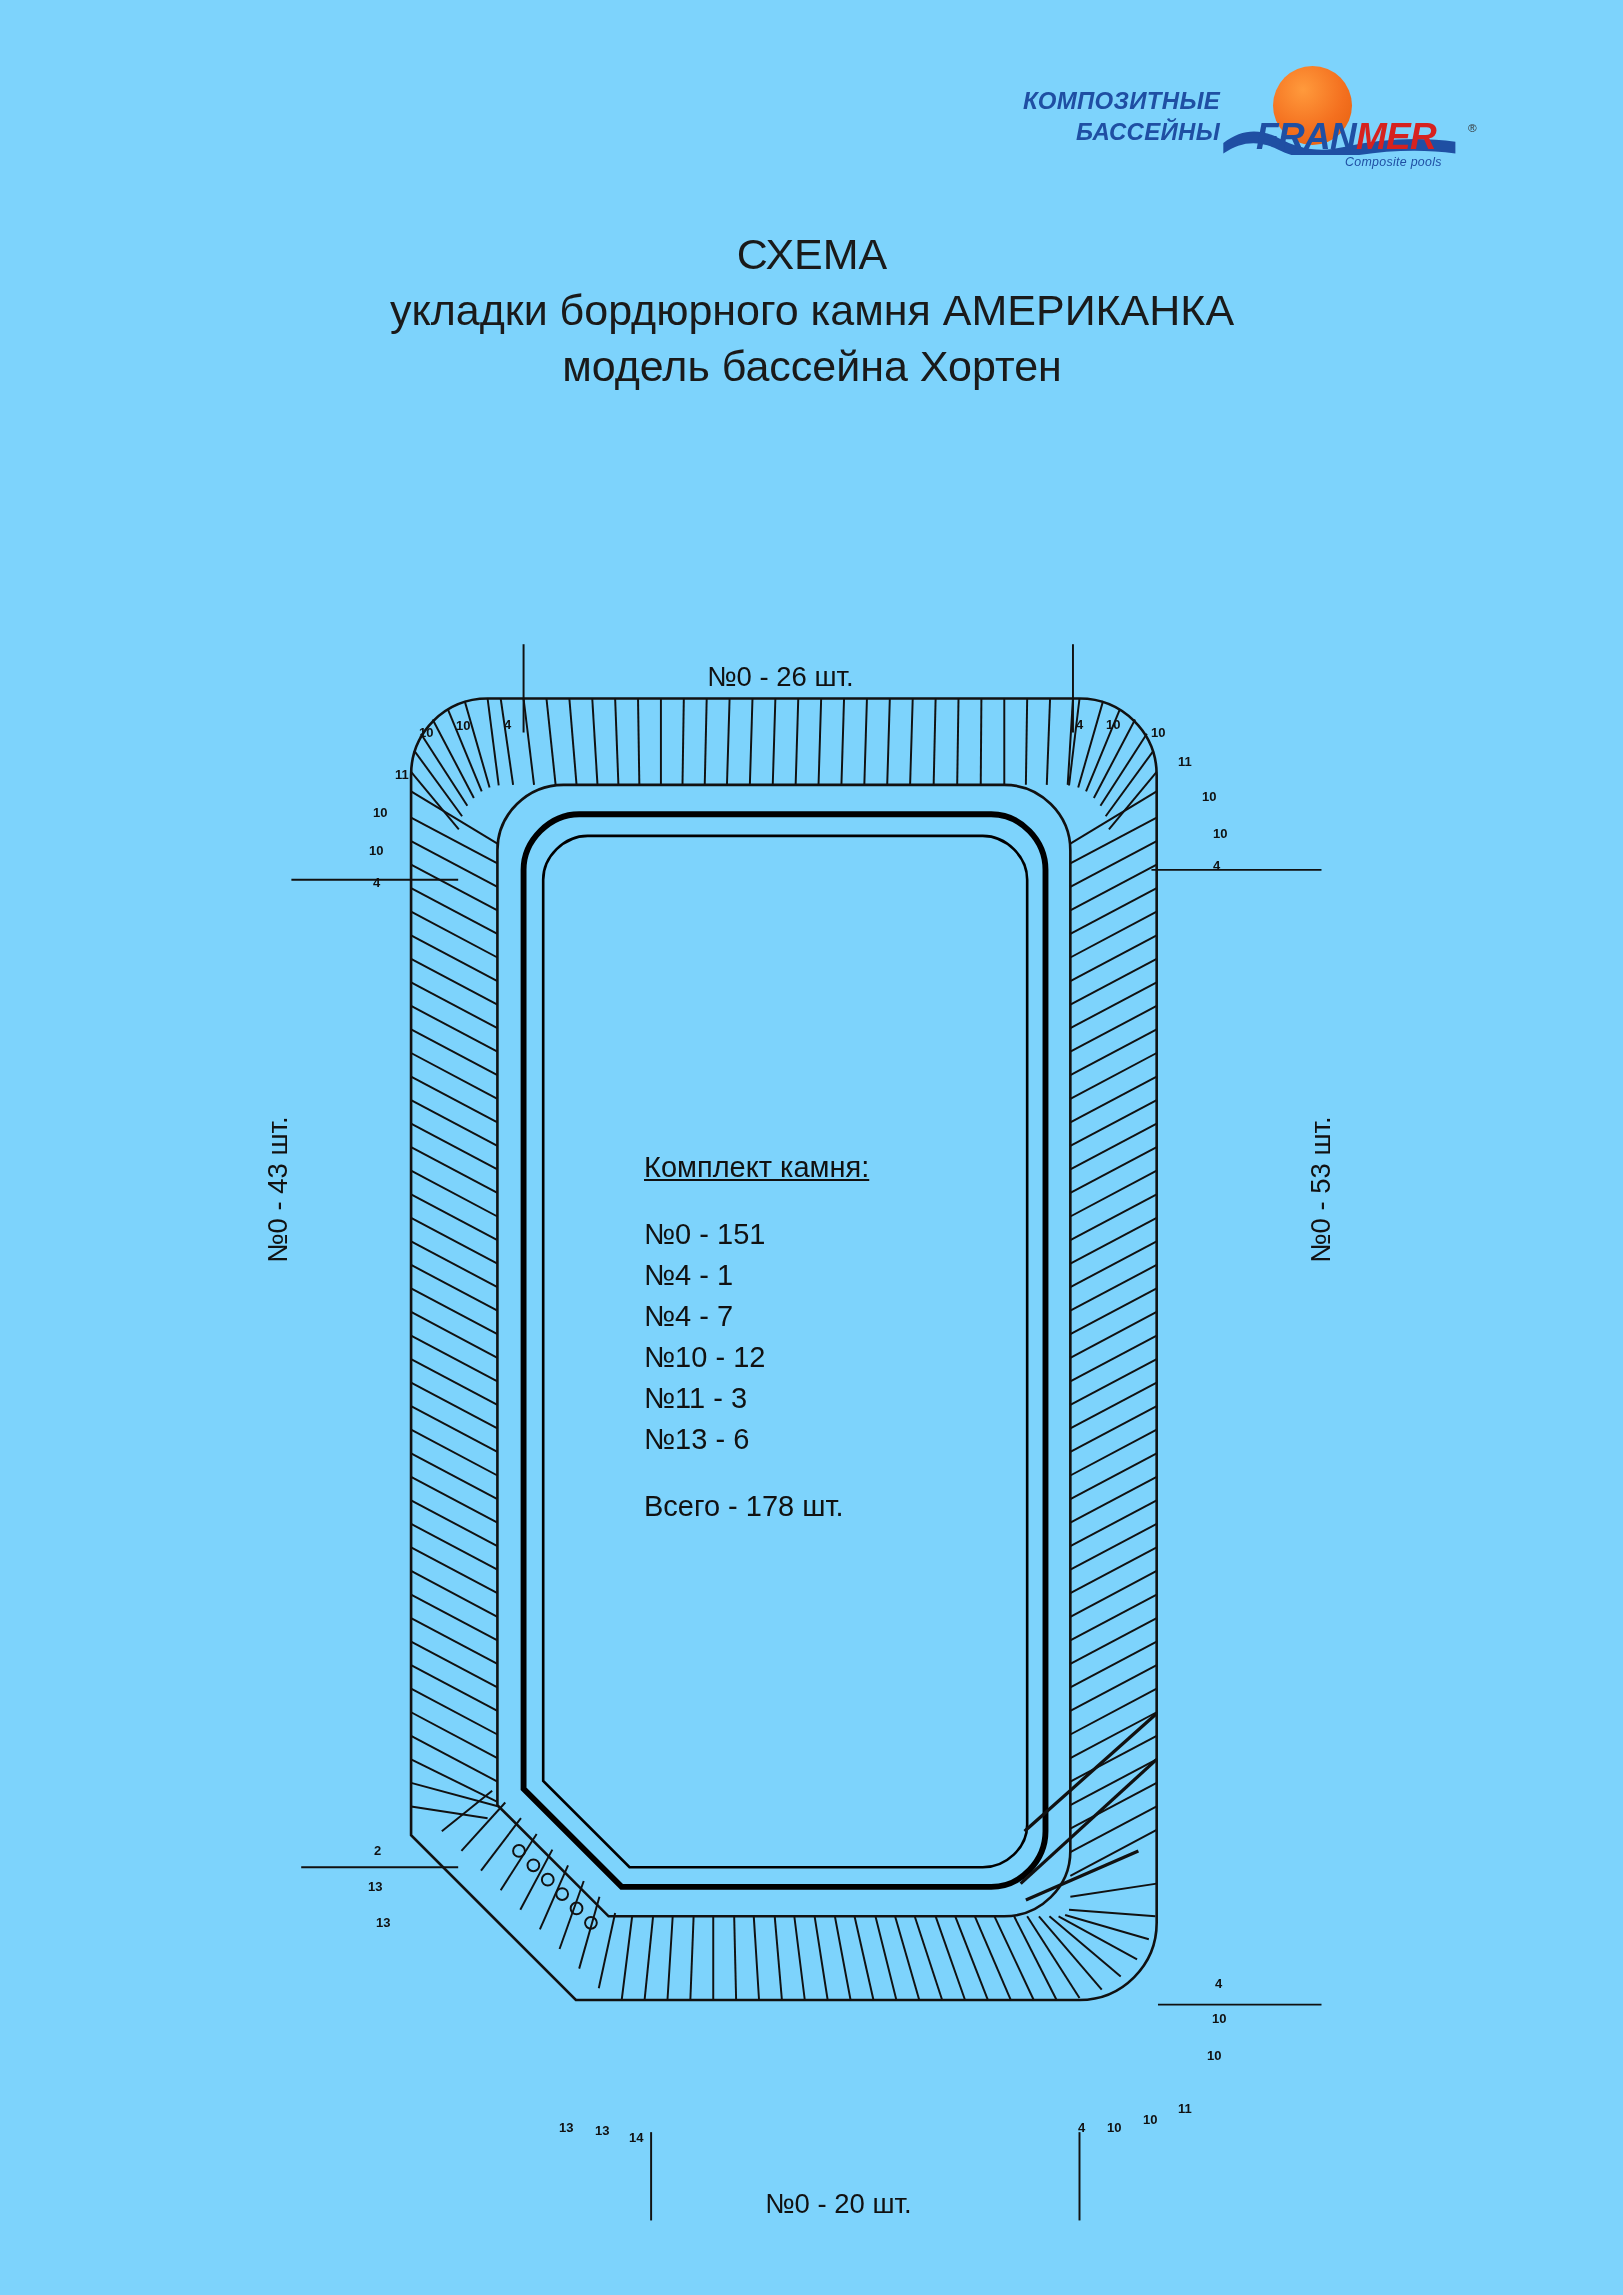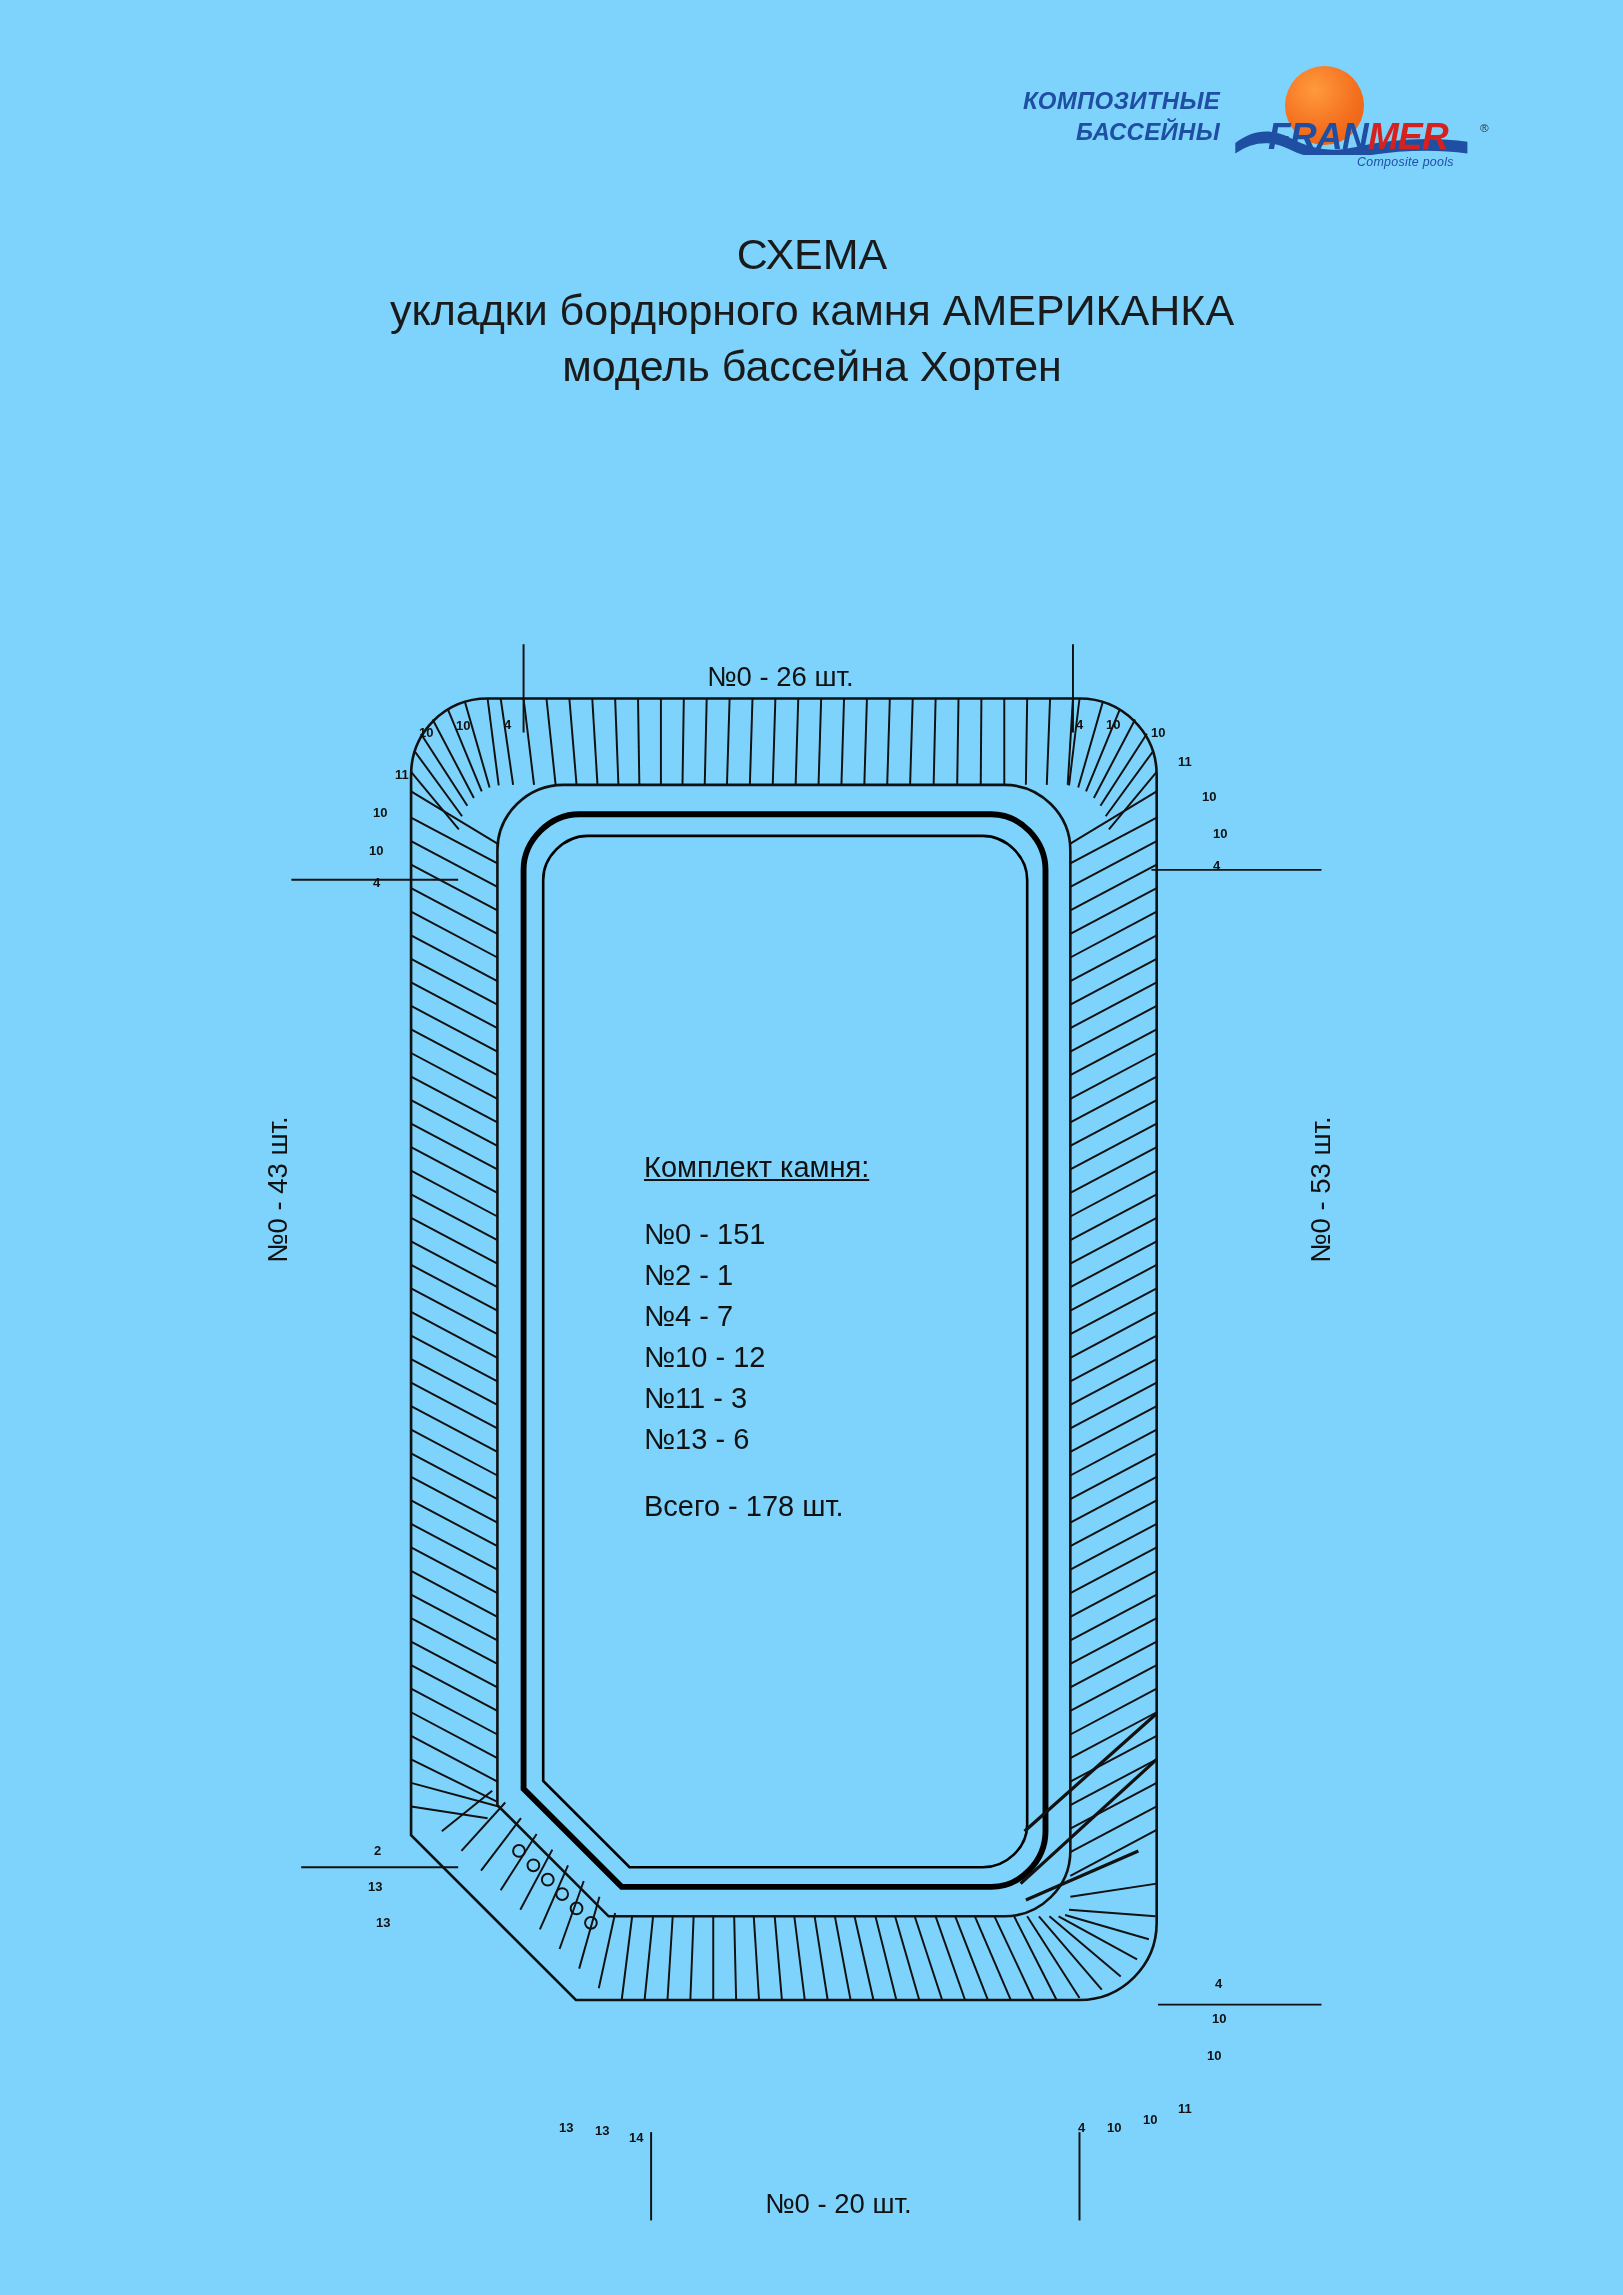--- a/index.html
+++ b/index.html
@@ -35,21 +35,21 @@
     text-align: right;
     font-weight: bold;
     font-style: italic;
     font-size: 24px;
     line-height: 31px;
     color: #1f4fa3;
     letter-spacing: 0.3px;
   }
   #logo-mark {
     position: absolute;
-    left: 316px;
+    left: 304px;
     top: -6.5px;
     width: 262px;
     height: 105px;
   }
   #logo-ball {
     position: absolute;
     left: 56px;
     top: 0px;
     width: 79px;
     height: 79px;
@@ -464,21 +464,21 @@
         <line x1="1760" y1="1330" x2="2020" y2="1330"></line>
         <line x1="1770" y1="3065" x2="2020" y2="3065"></line>
       </g>
 
     </g>
   </svg>
 
   <div id="legend">
     <div class="legend-title">Комплект камня:</div>
     <div class="legend-item">№0 - 151</div>
-    <div class="legend-item">№2 - 1</div>
+    <div class="legend-item">№4 - 1</div>
     <div class="legend-item">№4 - 7</div>
     <div class="legend-item">№10 - 12</div>
     <div class="legend-item">№11 - 3</div>
     <div class="legend-item">№13 - 6</div>
     <div class="legend-gap"></div>
     <div class="legend-item">Всего - 178 шт.</div>
   </div>
 
   <div class="edge-label" id="label-top">№0 - 26 шт.</div>
   <div class="edge-label" id="label-bottom">№0 - 20 шт.</div>

